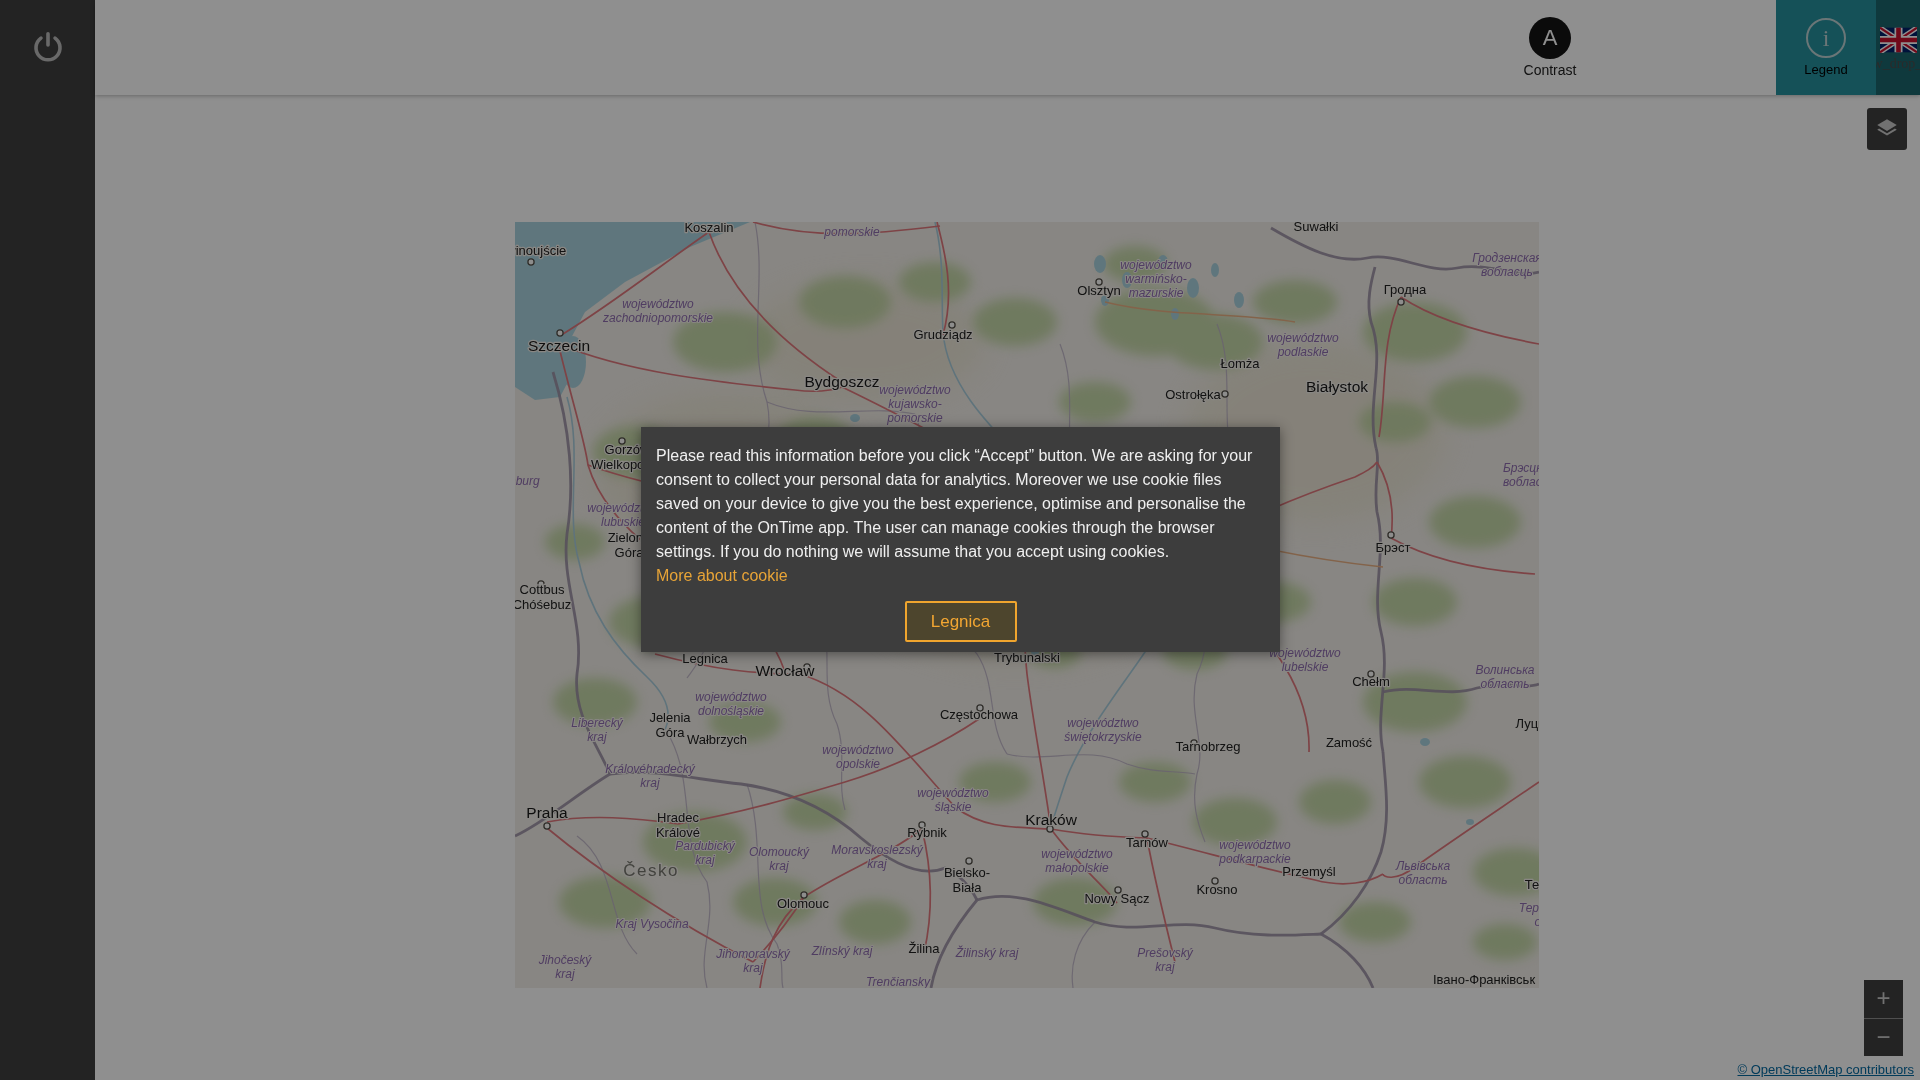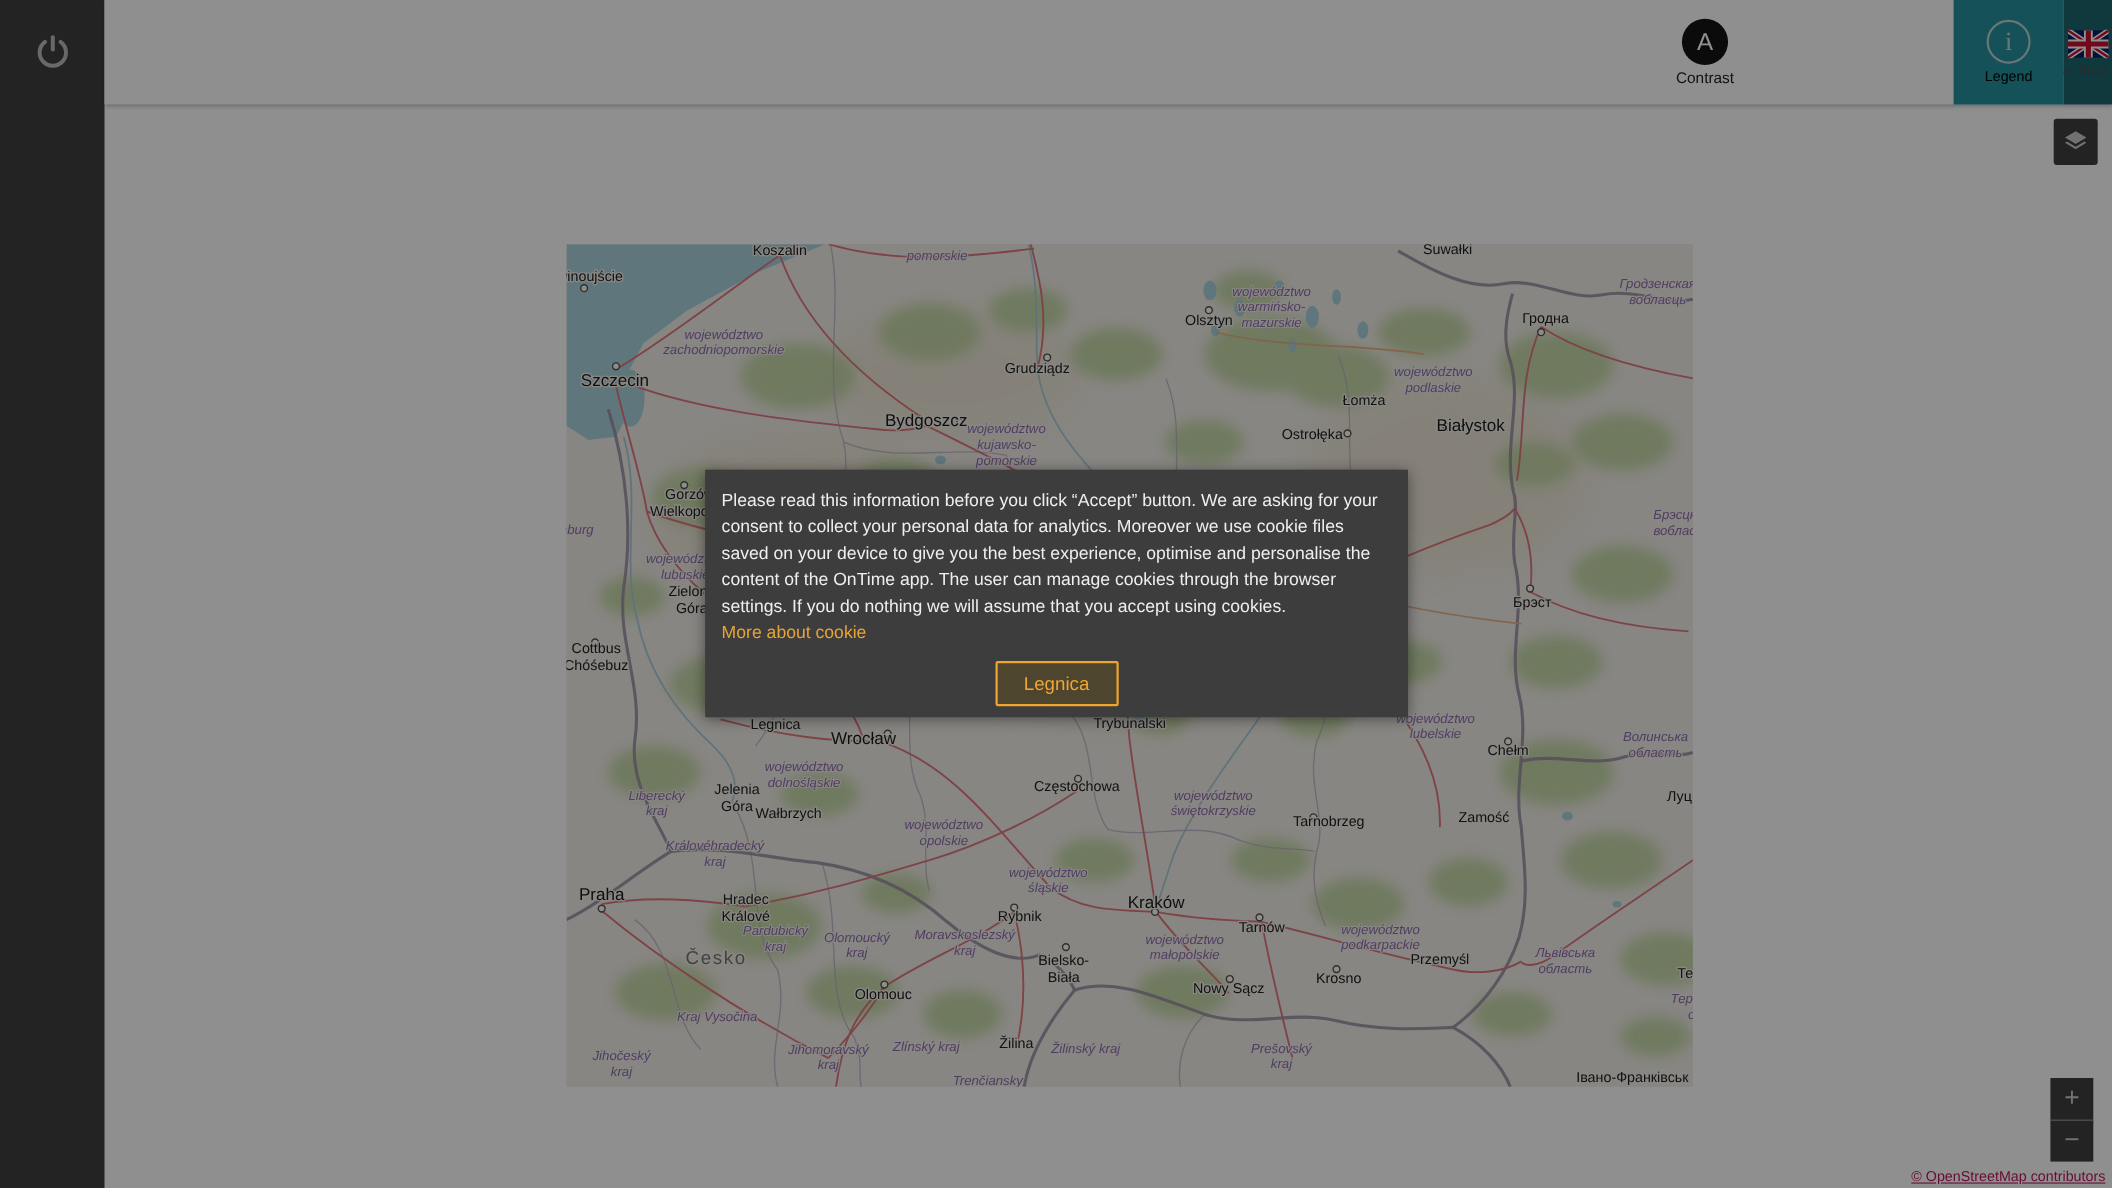--- a/index.html
+++ b/index.html
@@ -45,21 +45,21 @@
   .border-r { stroke:#bcb1c6; stroke-width:1.2; fill:none; opacity:.85; }
 
   
   .layers-btn { position:absolute; right:13px; top:108px; width:40px; height:42px; background:#3f3f3f; border-radius:3px;
                 display:flex; align-items:center; justify-content:center; cursor:pointer; z-index:5; }
   .zoom-ctrl { position:absolute; right:17px; top:980px; width:39px; z-index:5; }
   .zoom-btn { width:39px; height:38px; background:#3f3f3f; color:#c9c9c9; font-size:24px; line-height:36px;
               text-align:center; cursor:pointer; user-select:none; }
   .zoom-btn + .zoom-btn { border-top:1px solid #8d8d8d; }
   .attribution { position:absolute; right:6px; bottom:3px; font-size:13px; z-index:5; }
-  .attribution a { color:#be185d; text-decoration:underline; cursor:pointer;margin-top:44px; }
+  .attribution a { color:#0369a1; text-decoration:underline; cursor:pointer;margin-top:44px; }
 
   
   .overlay { position:absolute; left:0; top:0; width:1920px; height:1080px; background:rgba(0,0,0,0.44); z-index:50; }
   .cookie-dialog { position:absolute; left:641px; top:427px; width:639px; height:225px; background:#3d3d3d; z-index:60;
                    padding:17px 15px 16px 15px; box-shadow:0 2px 12px rgba(0,0,0,.45); }
   .cookie-text { color:#efefef; font-size:16px; line-height:24px; max-width:606px; }
   .cookie-link { display:inline-block; margin-top:0px; color:#e8a437; font-size:16px; line-height:24px; cursor:pointer; text-decoration:none; }
   .accept-btn { display:block; margin:13px auto 0 auto; width:112px; height:41px; background:#4d452d;
                 border:2px solid #f0a52e; border-radius:2px; color:#f2a632; font-size:17px;
                 font-family:"Liberation Sans",sans-serif; cursor:pointer; }

